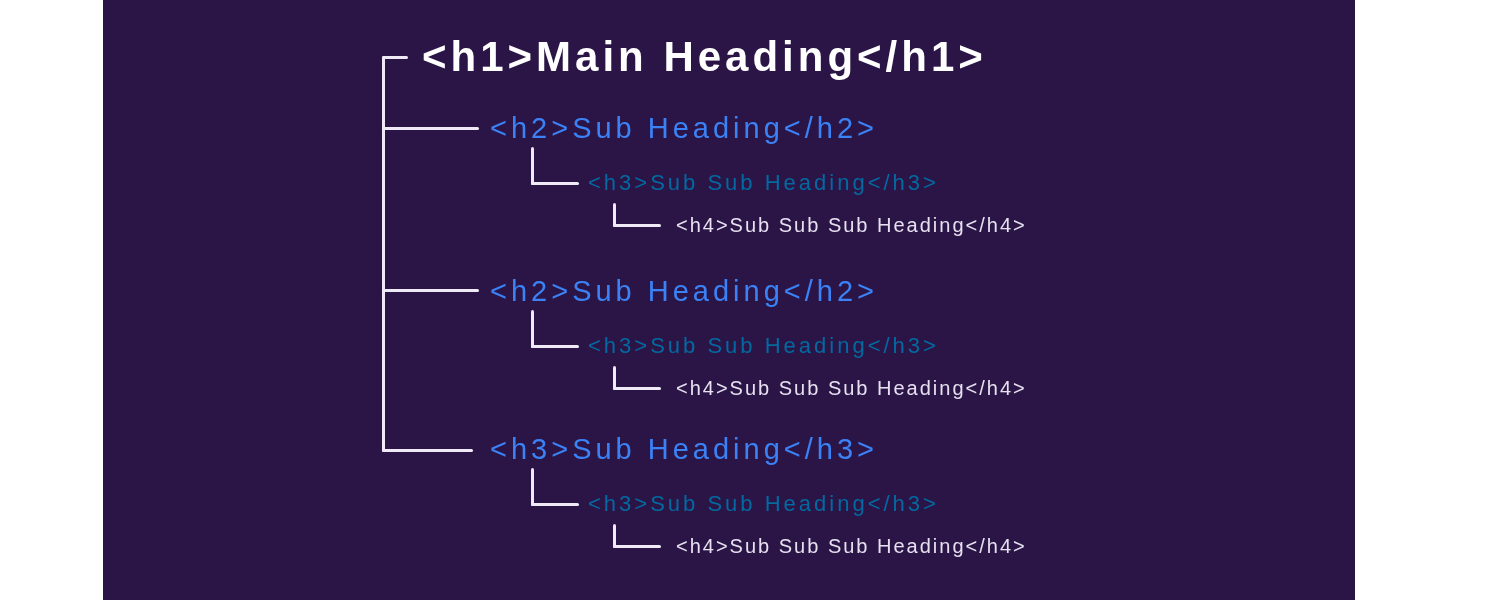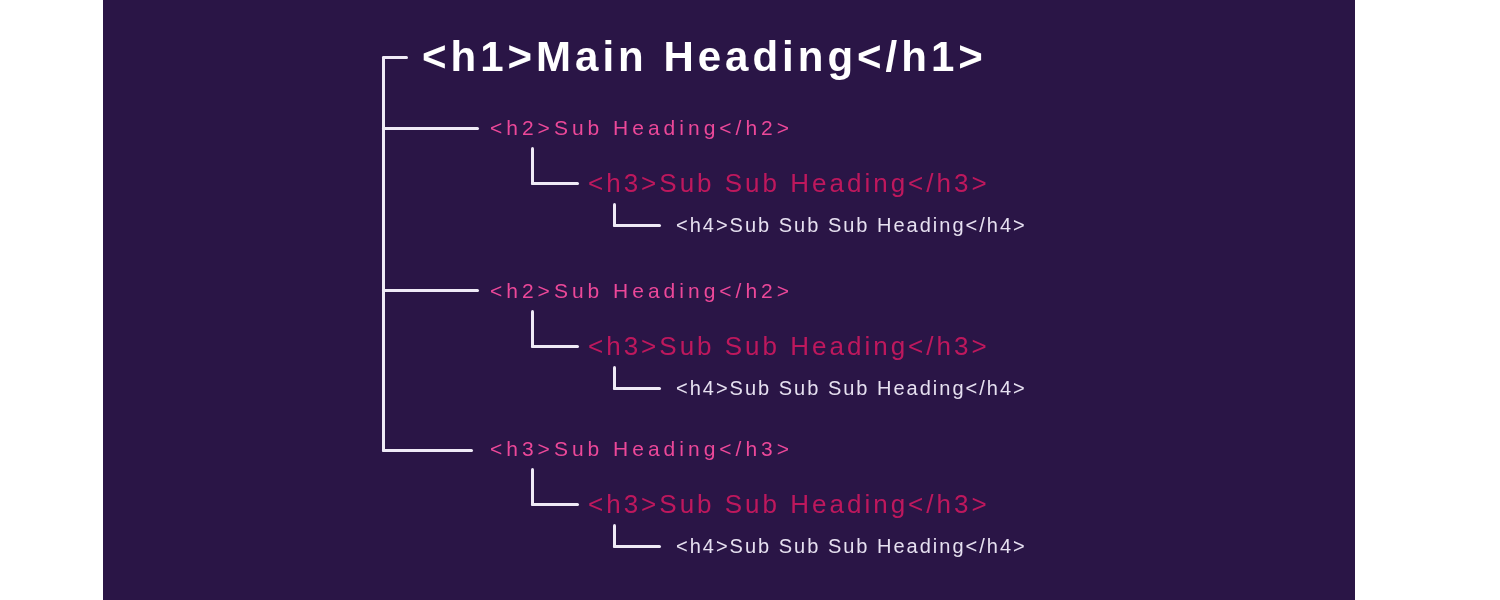--- a/index.html
+++ b/index.html
@@ -24,25 +24,25 @@
   
   .node{
     position:absolute;transform:translateY(-50%);white-space:nowrap;
   }
   .node-h1{
     left:422px;top:57px;
     font-size:42px;font-weight:800;color:#ffffff;letter-spacing:4px;
   }
   .node-l1{
     left:490px;top:0;
-    font-size:21px;font-weight:400;color:#ec4899;letter-spacing:4px;text-align:center;
+    font-size:29px;font-weight:400;color:#3b82f6;letter-spacing:4px;text-align:center;
   }
   .node-l2{
     left:588px;top:55px;
-    font-size:26px;font-weight:400;color:#be185d;letter-spacing:3px;
+    font-size:22px;font-weight:400;color:#0369a1;letter-spacing:3px;
   }
   .node-l3{
     left:676px;top:97px;
     font-size:20px;font-weight:400;color:#e6e0f0;letter-spacing:2px;
   }
   .group{
     position:absolute;left:0;width:1252px;height:0;
   }
   .g1{top:128px}.g2{top:291px}.g3{top:449px}
   

